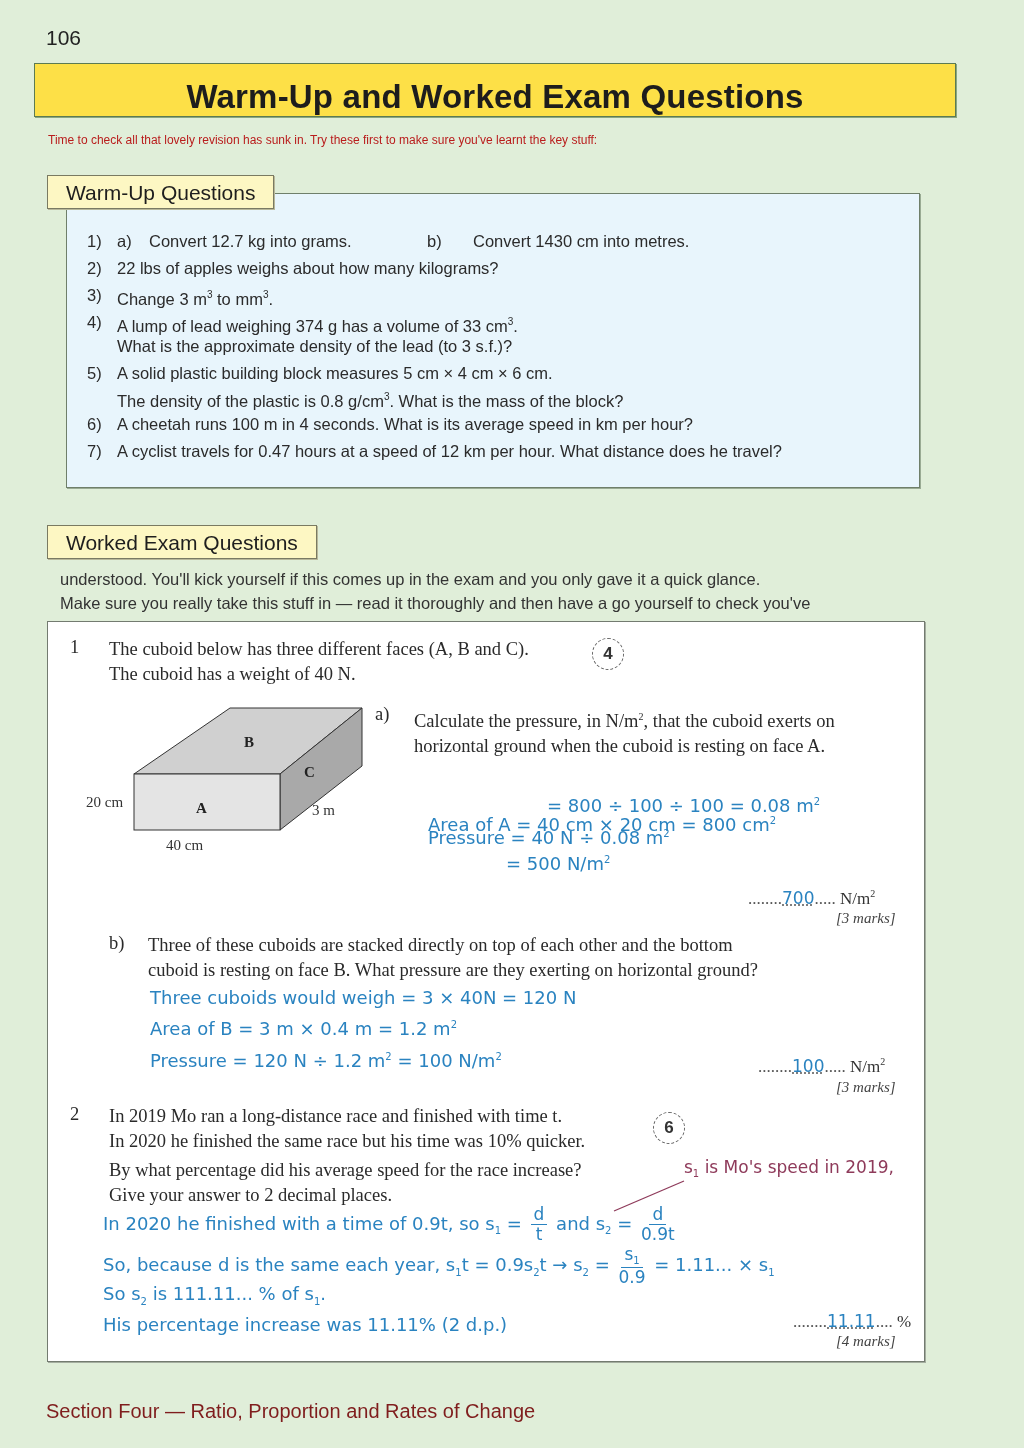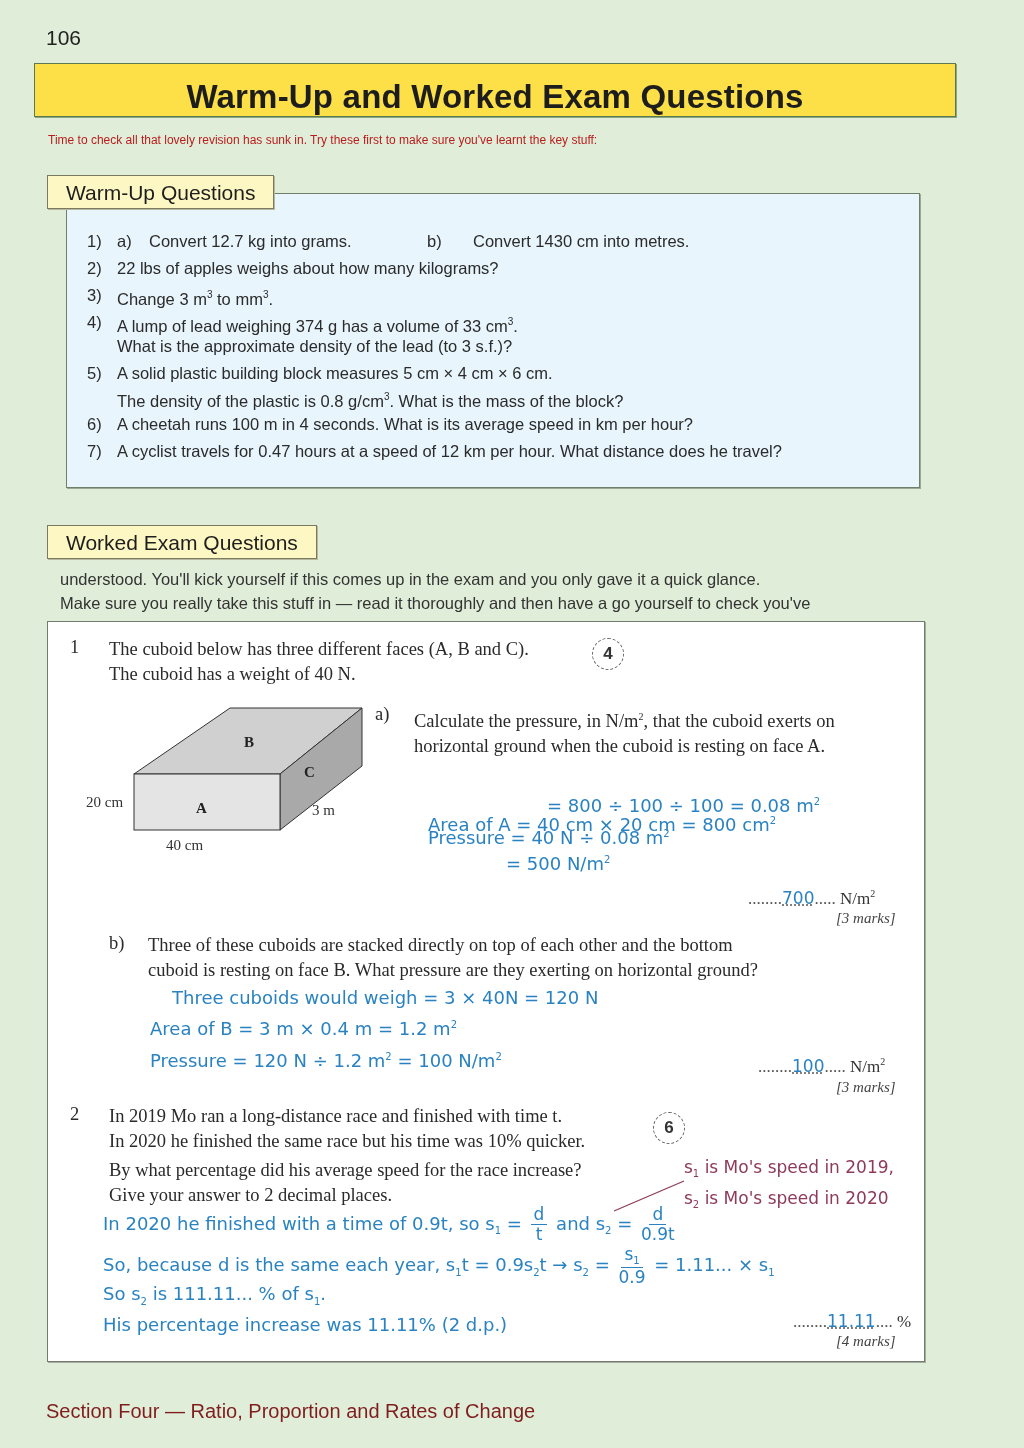--- a/index.html
+++ b/index.html
@@ -156,21 +156,21 @@
   <div class="abs ansline" style="left:700px; top:266px;">
     <span class="dots">........</span><span class="val">700</span><span class="dots">.....</span> <span>N/m</span><sup>2</sup>
   </div>
   <div class="abs marks" style="left:788px; top:288px;">[3 marks]</div>
 
   <div class="abs serif" style="left:61px; top:311px;">b)</div>
   <div class="abs serif" style="left:100px; top:311px; line-height:25px;">
     <div>Three of these cuboids are stacked directly on top of each other and the bottom</div>
     <div>cuboid is resting on face B.  What pressure are they exerting on horizontal ground?</div>
   </div>
-  <div class="abs hand" style="left:102px; top:365px;margin-left:22px;">Three cuboids would weigh = 3 × 40N = 120 N</div>
+  <div class="abs hand" style="left:102px; top:365px;">Three cuboids would weigh = 3 × 40N = 120 N</div>
   <div class="abs hand" style="left:102px; top:396px;"><span>Area of B = 3 m × 0.4 m = 1.2 m</span><sup>2</sup></div>
   <div class="abs hand" style="left:102px; top:428px;"><span>Pressure = 120 N ÷ 1.2 m</span><sup>2</sup><span> = 100 N/m</span><sup>2</sup></div>
 
   <div class="abs ansline" style="left:710px; top:434px;">
     <span class="dots">........</span><span class="val">100</span><span class="dots">.....</span> <span>N/m</span><sup>2</sup>
   </div>
   <div class="abs marks" style="left:788px; top:457px;">[3 marks]</div>
 
   <div class="abs serif" style="left:22px; top:482px;">2</div>
   <div class="abs serif" style="left:61px; top:482px; line-height:25px;">
@@ -178,21 +178,20 @@
     <div>In 2020 he finished the same race but his time was 10% quicker.</div>
     <div style="margin-top:4px;">By what percentage did his average speed for the race increase?</div>
     <div>Give your answer to 2 decimal places.</div>
   </div>
   <div class="abs grade" style="left:605px; top:490px;">
       <span>6</span>
     </div>
 
   <div class="abs note" style="left:636px; top:533px; line-height:25px; white-space:nowrap;">
     <div>s<sub>1</sub> <span>is Mo's speed in 2019,</span></div>
-    <div>s<sub>2</sub> <span>is Mo's speed in 2020</span></div>
   </div>
   <svg class="abs" style="left:560px; top:555px;" width="80" height="40">
     <line x1="76" y1="4" x2="6" y2="34" stroke="#8e3a5a" stroke-width="1.3"></line>
   </svg>
 
   <div class="abs hand" style="left:55px; top:584px; white-space:nowrap;">
     <span>In 2020 he finished with a time of 0.9t, so s</span><sub>1</sub><span> = </span><span class="frac">
         <span class="n">d</span>
         <span class="d">t</span>
       </span><span> and s</span><sub>2</sub> = <span class="frac">

